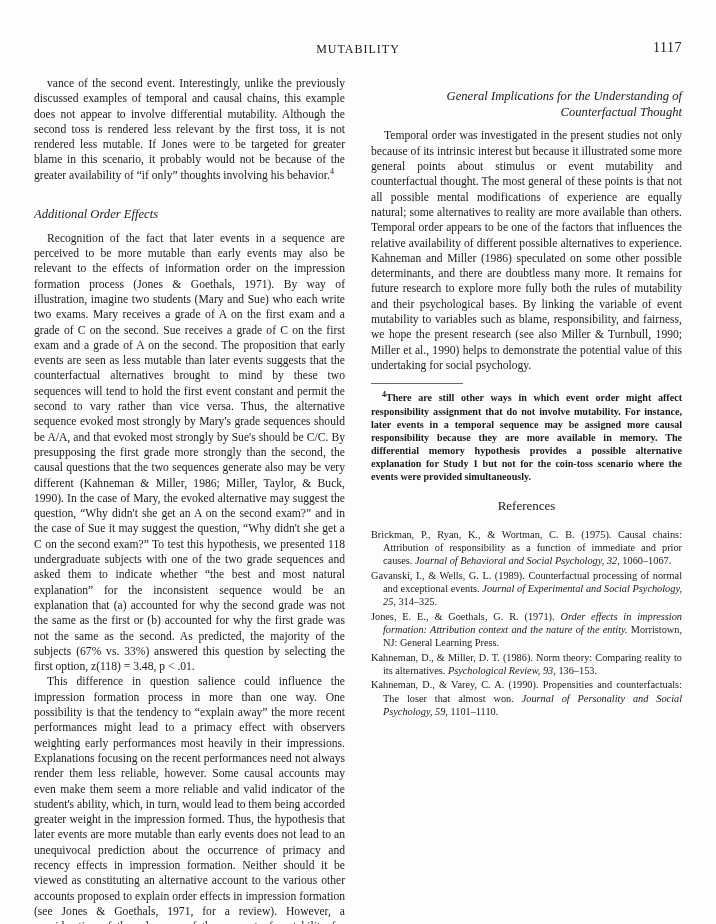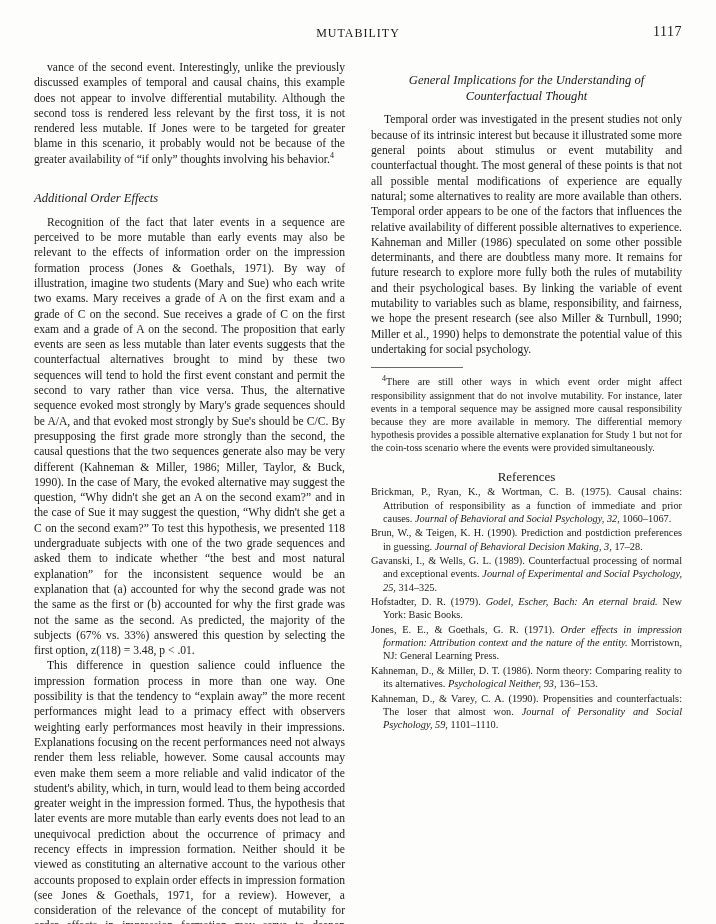--- a/index.html
+++ b/index.html
@@ -12,21 +12,21 @@
     height: 924px;
     font-family: "Liberation Serif", serif;
     color: #1a1a1a;
     -webkit-font-smoothing: antialiased;
   }
   .page {
     position: relative;
     width: 716px;
     height: 924px;
     box-sizing: border-box;
-    padding: 26px 34px 18px 34px;
+    padding: 42px 34px 18px 34px;
     background: #fdfdfb;
     overflow: hidden;
   }
   
   .runhead {
     position: relative;
     height: 26px;
     font-size: 11.5px;
     letter-spacing: 0.6px;
   }
@@ -60,45 +60,46 @@
     hyphens: auto;
   }
   .col p {
     margin: 0;
     text-indent: 13px;
   }
   h2.sec {
     font-size: 12.6px;
     font-style: italic;
     font-weight: normal;
-    text-align: center;
+    text-align: right;
     margin: 13px 0 8px 0;
     line-height: 1.25;
   }
   h2.sec.left-head {
     text-align: left;
     margin-top: 24px;
   }
   h2.refs {
     font-size: 13px;
     font-weight: normal;
     text-align: center;
-    margin: 14px 0 0 0;
+    margin: 14px 0 13px 0;
   }
   .footnote-rule {
     width: 92px;
     height: 1px;
     background: #6a6a6a;
     margin: 10px 0 6px 0;
   }
   .footnote {
     font-size: 10.1px;
     line-height: 1.3;
     text-align: justify;
     text-indent: 11px;
+    font-weight: bold;
   }
   .footnote sup {
     font-size: 8px;
     vertical-align: super;
   }
   .ref {
     font-size: 10.3px;
     line-height: 1.28;
     text-align: justify;
     text-indent: -12px;
@@ -139,23 +140,21 @@
       <p>Temporal order was investigated in the present studies not only because of its intrinsic interest but because it illustrated some more general points about stimulus or event mutability and counterfactual thought. The most general of these points is that not all possible mental modifications of experience are equally natural; some alternatives to reality are more available than others. Temporal order appears to be one of the factors that influences the relative availability of different possible alternatives to experience. Kahneman and Miller (1986) speculated on some other possible determinants, and there are doubtless many more. It remains for future research to explore more fully both the rules of mutability and their psychological bases. By linking the variable of event mutability to variables such as blame, responsibility, and fairness, we hope the present research (see also Miller &amp; Turnbull, 1990; Miller et al., 1990) helps to demonstrate the potential value of this undertaking for social psychology.</p>
 
       <div class="footnote-rule"></div>
 
       <div class="footnote"><sup>4</sup><span>There are still other ways in which event order might affect responsibility assignment that do not involve mutability. For instance, later events in a temporal sequence may be assigned more causal responsibility because they are more available in memory. The differential memory hypothesis provides a possible alternative explanation for Study 1 but not for the coin-toss scenario where the events were provided simultaneously.</span></div>
 
       <h2 class="refs">References</h2>
 
       <div>
         <div class="ref">Brickman, P., Ryan, K., &amp; Wortman, C. B. (1975). Causal chains: Attribution of responsibility as a function of immediate and prior causes. <i>Journal of Behavioral and Social Psychology, 32,</i> 1060–1067.</div>
-        <div class="ref">Brun, W., &amp; Teigen, K. H. (1990). Prediction and postdiction preferences in guessing. <i>Journal of Behavioral Decision Making, 3,</i> 17–28.</div>
         <div class="ref">Gavanski, I., &amp; Wells, G. L. (1989). Counterfactual processing of normal and exceptional events. <i>Journal of Experimental and Social Psychology, 25,</i> 314–325.</div>
-        <div class="ref">Hofstadter, D. R. (1979). <i>Godel, Escher, Bach: An eternal braid.</i> New York: Basic Books.</div>
         <div class="ref">Jones, E. E., &amp; Goethals, G. R. (1971). <i>Order effects in impression formation: Attribution context and the nature of the entity.</i> Morristown, NJ: General Learning Press.</div>
-        <div class="ref">Kahneman, D., &amp; Miller, D. T. (1986). Norm theory: Comparing reality to its alternatives. <i>Psychological Neither, 93,</i> 136–153.</div>
+        <div class="ref">Kahneman, D., &amp; Miller, D. T. (1986). Norm theory: Comparing reality to its alternatives. <i>Psychological Review, 93,</i> 136–153.</div>
         <div class="ref">Kahneman, D., &amp; Varey, C. A. (1990). Propensities and counterfactuals: The loser that almost won. <i>Journal of Personality and Social Psychology, 59,</i> 1101–1110.</div>
       </div>
     </div>
 
   </div>
 </div>
 
 </body></html>

